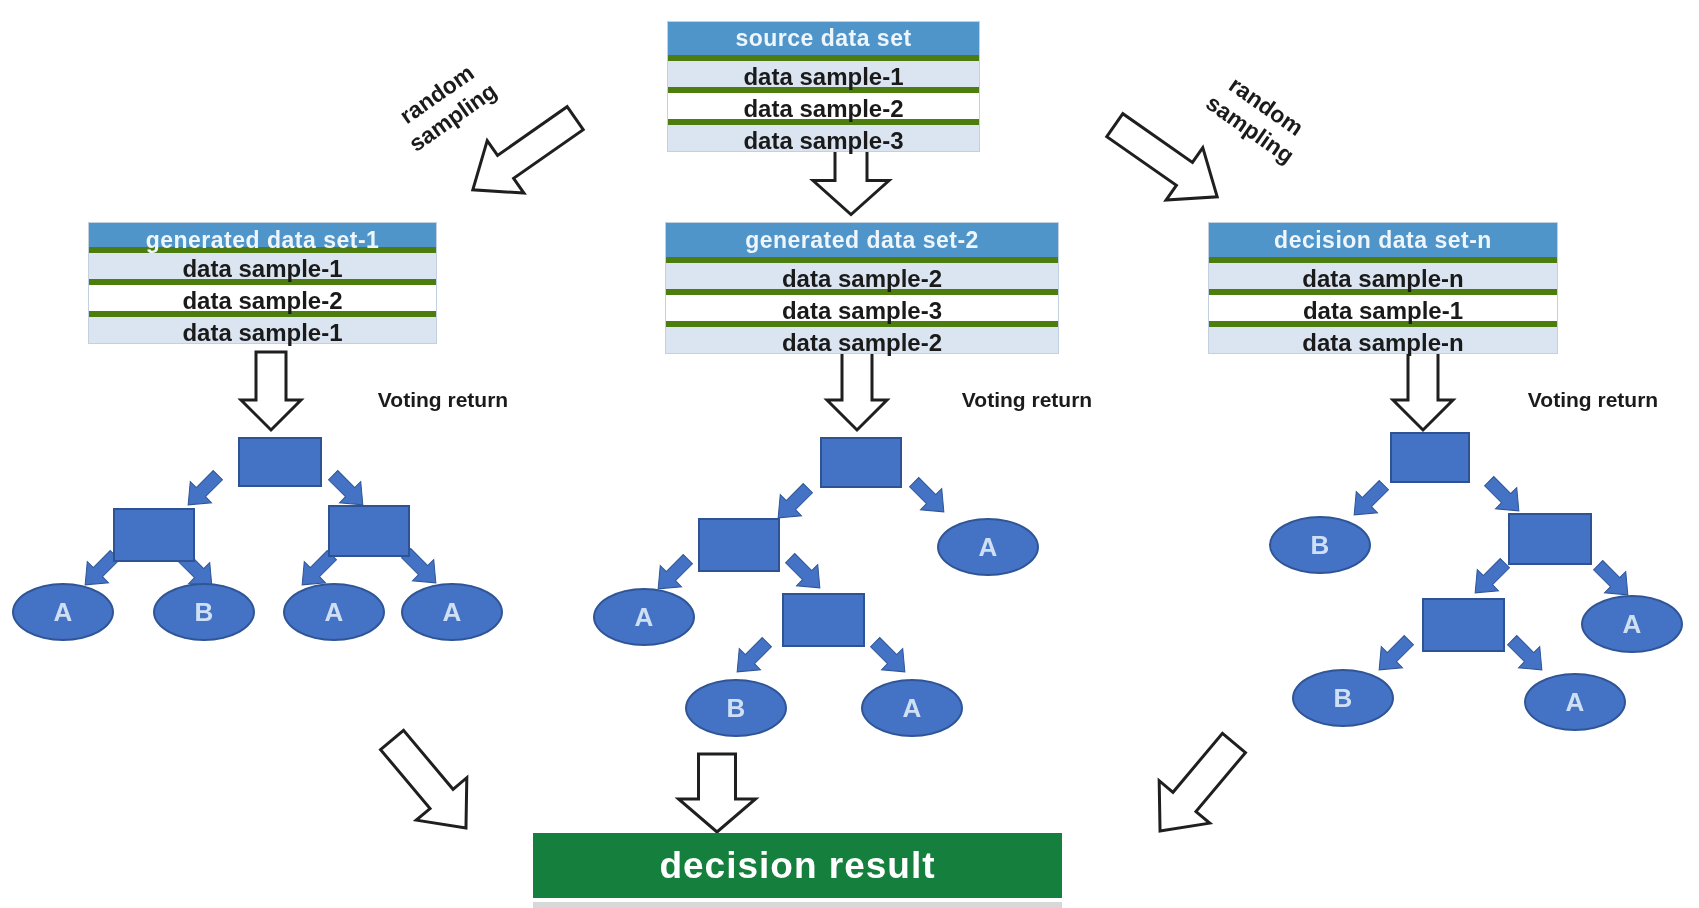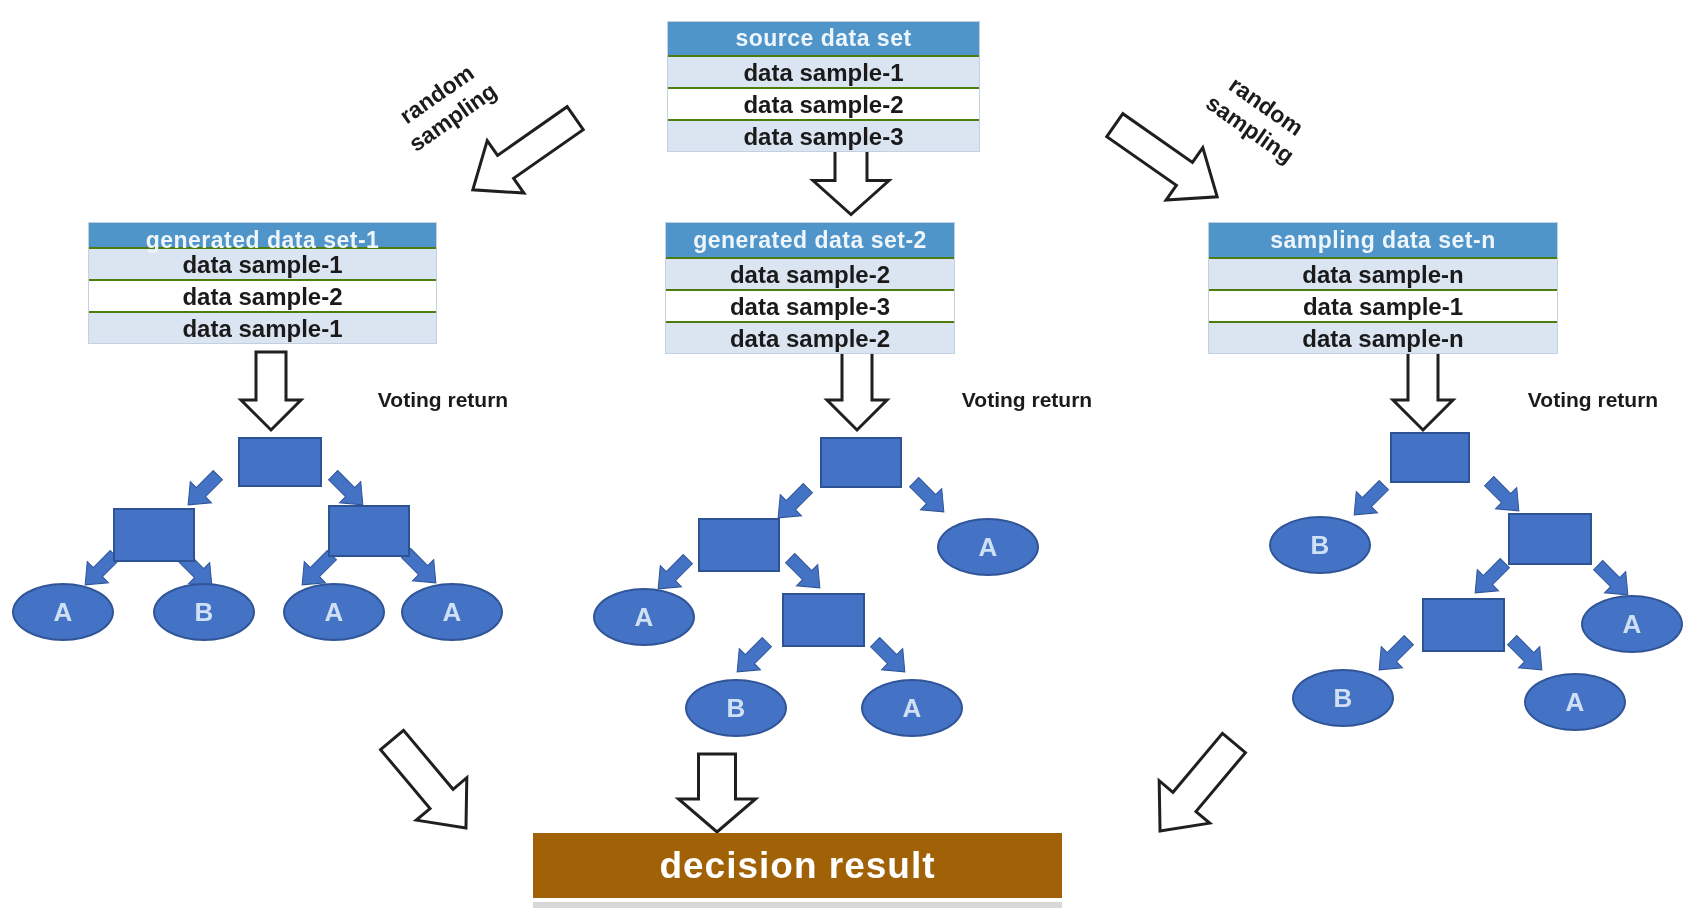--- a/index.html
+++ b/index.html
@@ -11,21 +11,21 @@
   .hollow{fill:#ffffff;stroke:#1f1f1f;stroke-width:3;stroke-linejoin:miter;}
   .blue-arrow{fill:#4472c4;stroke:#2f5597;stroke-width:1;}
 
   .table{position:absolute;border:1px solid #c3d0e0;box-sizing:border-box;}
   .thead{
     height:33px;line-height:33px;background:#4f95ca;color:#eef5fb;
     font-weight:bold;font-size:23px;text-align:center;letter-spacing:0.5px;
   }
   .trow{
     height:32px;line-height:32px;color:#1a1a1a;font-weight:bold;font-size:24px;
-    text-align:center;border-top:2px solid #4d7c0f;box-sizing:border-box;
+    text-align:center;border-top:6px solid #4d7c0f;box-sizing:border-box;
   }
   .trow.light{background:#dbe5f1;}
   .trow.white{background:#ffffff;}
 
   .rotlabel{
     position:absolute;color:#1b1b1b;font-weight:bold;font-size:23px;line-height:1.2;
     text-align:center;white-space:nowrap;
   }
   .votelabel{
     position:absolute;transform:translate(-50%,-50%);color:#1b1b1b;font-weight:bold;
@@ -35,21 +35,21 @@
   .sq{
     position:absolute;background:#4472c4;border:2px solid #2e5395;box-sizing:border-box;
   }
   .leaf{
     position:absolute;width:102px;height:58px;background:#4472c4;border:2px solid #2f5597;
     border-radius:50%;box-sizing:border-box;display:flex;align-items:center;justify-content:center;
     color:#cfe0f5;font-weight:bold;font-size:26px;
   }
 
   .decision{
-    position:absolute;left:533px;top:833px;width:529px;height:65px;background:#a16207;
+    position:absolute;left:533px;top:833px;width:529px;height:65px;background:#15803d;
     display:flex;align-items:center;justify-content:center;
     color:#ffffff;font-weight:bold;font-size:37px;letter-spacing:1px;
   }
   .decision-shadow{position:absolute;left:533px;top:902px;width:529px;height:6px;background:#d8d8d8;}
 </style>
 </head>
 <body>
 
 <div id="stage">
 
@@ -106,28 +106,28 @@
     <div>random</div>
     <div>sampling</div>
   </div>
 
   <div class="table" style="left:88px;top:222px;width:349px;">
     <div class="thead" style="height:24px;line-height:34px;">generated data set-1</div>
     <div class="trow light">data sample-1</div>
     <div class="trow white">data sample-2</div>
     <div class="trow light">data sample-1</div>
   </div>
-  <div class="table" style="left:665px;top:222px;width:290px;">
+  <div class="table" style="left:665px;top:222px;width:394px;">
     <div class="thead" style="height:34px;line-height:34px;">generated data set-2</div>
     <div class="trow light">data sample-2</div>
     <div class="trow white">data sample-3</div>
     <div class="trow light">data sample-2</div>
   </div>
   <div class="table" style="left:1208px;top:222px;width:350px;">
-    <div class="thead" style="height:34px;line-height:34px;">sampling data set-n</div>
+    <div class="thead" style="height:34px;line-height:34px;">decision data set-n</div>
     <div class="trow light">data sample-n</div>
     <div class="trow white">data sample-1</div>
     <div class="trow light">data sample-n</div>
   </div>
 
   <div class="votelabel" style="left:443px;top:384px;">Voting return</div>
   <div class="votelabel" style="left:1027px;top:384px;">Voting return</div>
   <div class="votelabel" style="left:1593px;top:384px;">Voting return</div>
 
   <div class="sq" style="left:238px;top:437px;width:84px;height:50px;"></div>

